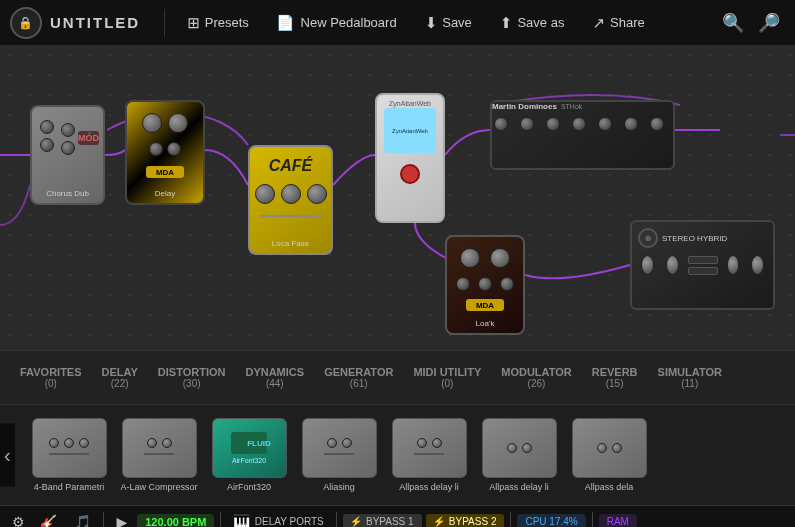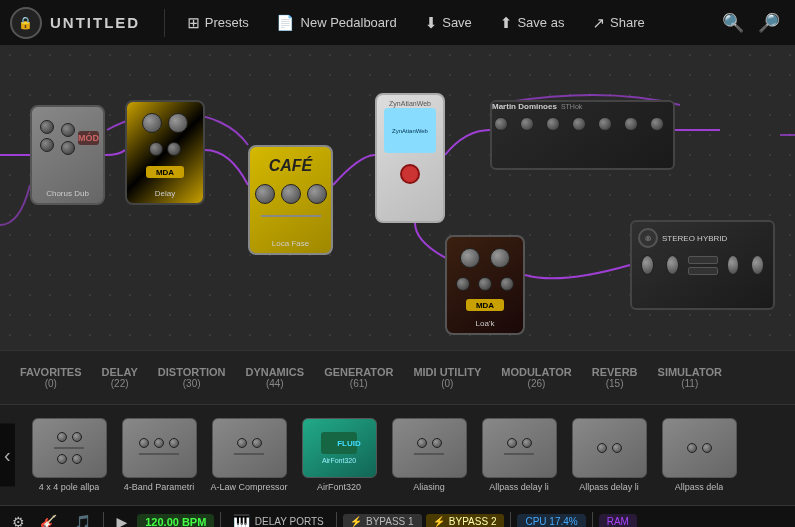--- a/index.html
+++ b/index.html
@@ -606,36 +606,20 @@
     <span class="cat-name">SIMULATOR</span>
     <span class="cat-count">(11)</span>
   </div>
 </div>
 
 <div id="plugins-shelf">
   <div class="shelf-arrow">‹</div>
 
   <div style="width:12px;"></div>
 
-  <div class="plugin-item">
-    <div class="plugin-thumb">
-      <div style="display:flex;flex-direction:column;align-items:center;">
-        <div style="display:flex;gap:3px;">
-          <div class="plugin-knob-sm"></div>
-            <div class="plugin-knob-sm"></div>
-        </div>
-        <div style="width:30px;height:2px;background:#555;margin:4px 0;"></div>
-        <div style="display:flex;gap:3px;">
-          <div class="plugin-knob-sm"></div>
-            <div class="plugin-knob-sm"></div>
-        </div>
-      </div>
-    </div>
-    <span class="plugin-name">4 x 4 pole allpa</span>
-  </div>
 
   <div class="plugin-item">
     <div class="plugin-thumb">
       <div style="display:flex;flex-direction:column;align-items:center;">
         <div style="display:flex;gap:3px;">
           <div class="plugin-knob-sm"></div>
             <div class="plugin-knob-sm"></div>
             <div class="plugin-knob-sm"></div>
         </div>
         <div style="width:40px;height:2px;background:#555;margin:4px 0;"></div>

